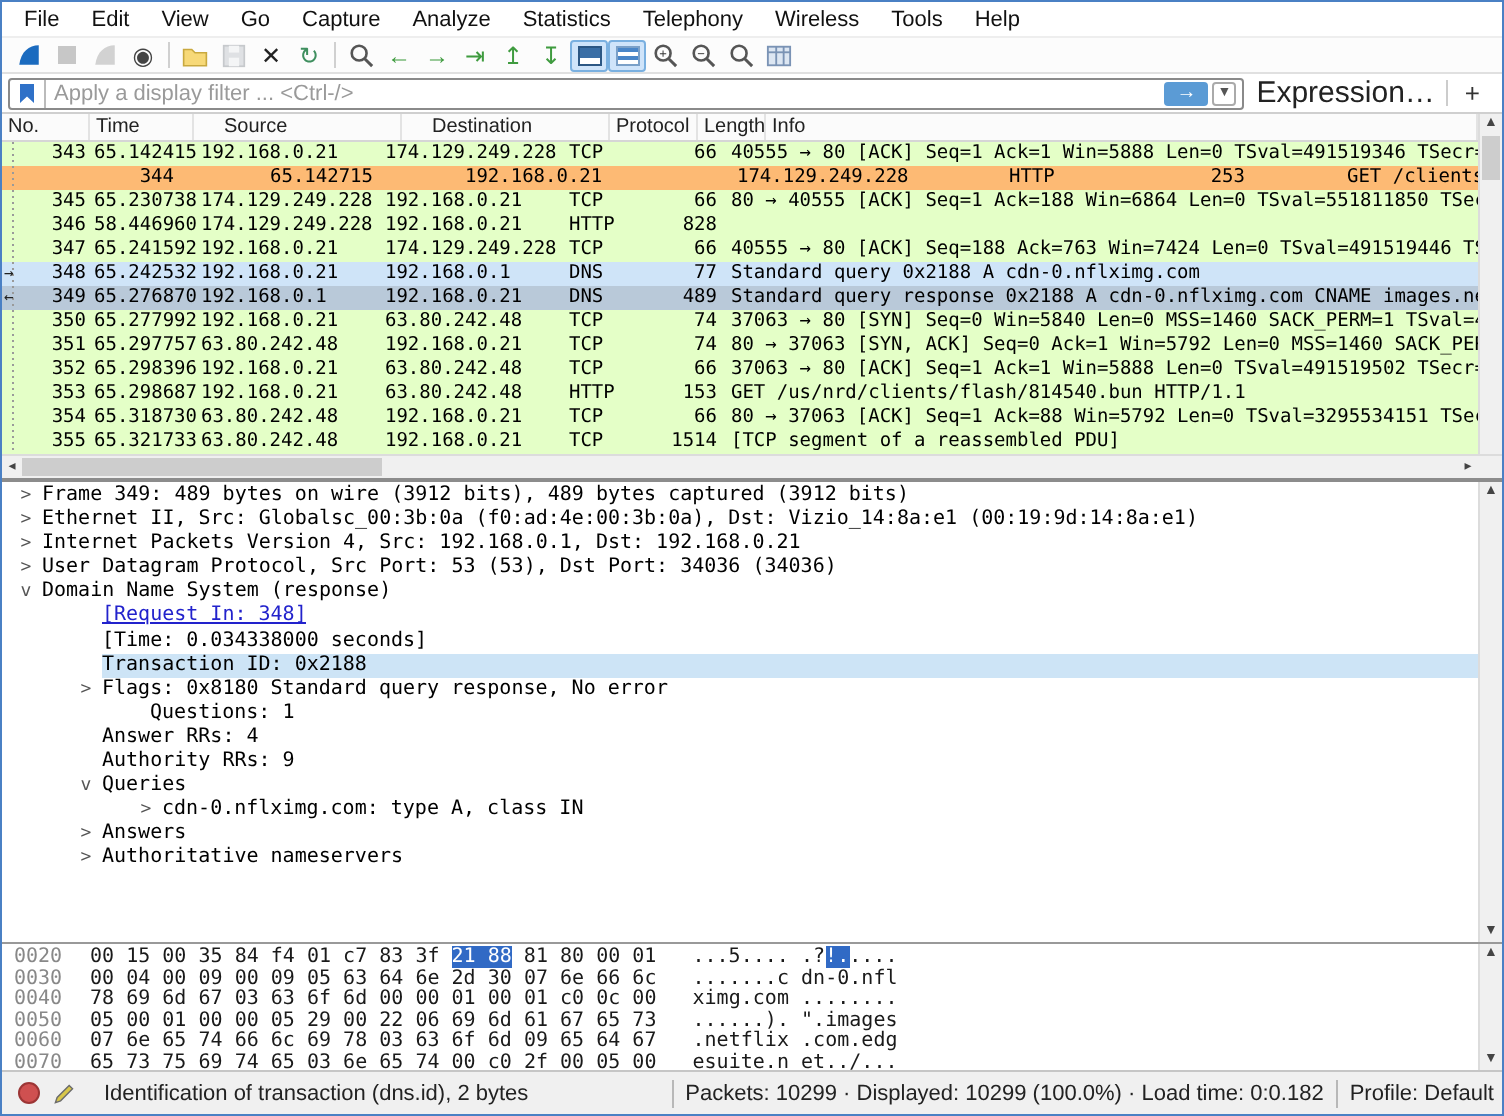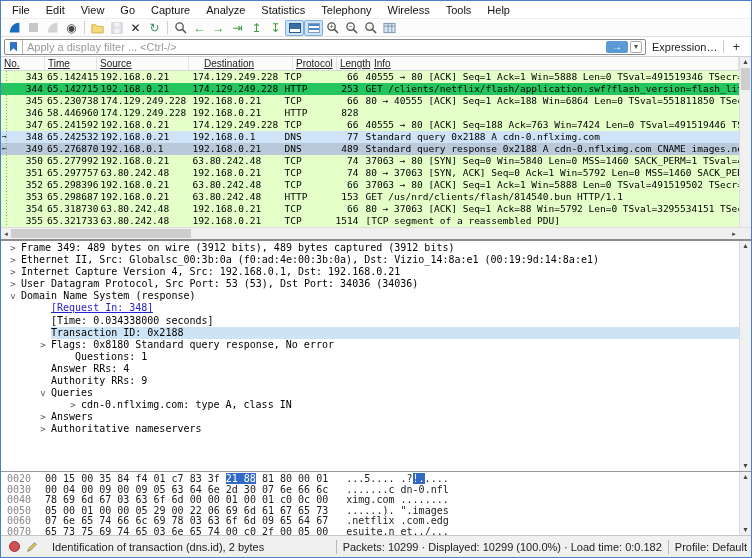--- a/index.html
+++ b/index.html
@@ -29,28 +29,28 @@
 
   
   .filterbar { height: 20px; display: flex; align-items: center; padding: 1px 3px; background: #fff; border-bottom: 1px solid #cfcfcf; flex: 0 0 auto; }
   .filterbox { flex: 1; height: 16px; border: 1px solid #8a8a8a; border-radius: 2px; display: flex; align-items: center; background: #fff; }
   .bookmark { width: 18px; height: 100%; border-right: 1px solid #bbb; display: flex; align-items: center; justify-content: center; }
   .bookmark i { display: block; width: 7px; height: 10px; background: #2f71c8; clip-path: polygon(0 0,100% 0,100% 100%,50% 68%,0 100%); }
   .filterinput { flex: 1; border: none; outline: none; font-size: 11px; color: #333; padding: 0 4px; font-family: "Liberation Sans", sans-serif; }
   .filterinput::placeholder { color: #9a9a9a; }
   .applybtn { width: 22px; height: 12px; background: #5b9bd5; border-radius: 2px; color: #fff; font-size: 10px; line-height: 12px; text-align: center; margin-right: 2px; }
   .applycaret { width: 12px; height: 12px; border: 1px solid #aaa; border-radius: 2px; font-size: 7px; color: #555; text-align: center; line-height: 10px; margin-right: 3px; }
-  .exprlabel { font-size: 11px; color: #222; padding: 0 6px; }
+  .exprlabel { font-size: 15px; color: #222; padding: 0 6px; }
   .fsep { width: 1px; height: 13px; background: #ccc; }
   .plusbtn { font-size: 13px; color: #333; padding: 0 8px; }
 
   
   .plist { flex: 0 0 auto; position: relative; }
   .phead { height: 14px; display: flex; font-size: 10px; color: #222; background: #fbfbfb; border-bottom: 1px solid #d6d6d6; padding-right: 12px; }
-  .phc { border-right: 1px solid #e3e3e3; padding: 1px 0 0 3px; overflow: hidden; white-space: nowrap; text-decoration: underline; }
+  .phc { border-right: 1px solid #e3e3e3; padding: 1px 0 0 3px; overflow: hidden; white-space: nowrap; }
   .prows { height: 156px; overflow: hidden; background: #fff; padding-right: 12px; }
   .prow { height: 12px; display: flex; font-family: "DejaVu Sans Mono", monospace; font-size: 9.5px; line-height: 12px; white-space: nowrap; color: #000; }
   .c-gut { flex: 0 0 12px; position: relative; background-image: repeating-linear-gradient(to bottom,#9a9a9a 0 1px, transparent 1px 3px); background-size: 1px 100%; background-position: 5px 0; background-repeat: no-repeat; }
   .c-gut .mk { position: absolute; left: 1px; top: 0; font-size: 8px; line-height: 12px; color: #222; }
   .c-no   { flex: 0 0 32px; text-align: right; padding-right: 2px; }
   .c-time { flex: 0 0 52px; padding-left: 2px; }
   .c-src  { flex: 0 0 92px; padding-left: 2px; }
   .c-dst  { flex: 0 0 92px; padding-left: 2px; }
   .c-pro  { flex: 0 0 44px; padding-left: 2px; }
   .c-len  { flex: 0 0 34px; text-align: right; padding-right: 2px; }
@@ -216,38 +216,38 @@
     </div>
     <span class="exprlabel">Expression…</span>
     <span class="fsep"></span>
     <span class="plusbtn">+</span>
   </div>
 
   <div class="plist">
     <div class="phead" id="phead">
         <span class="phc" style="flex: 0 0 44px;">No.</span>
         <span class="phc" style="flex: 0 0 52px;">Time</span>
-        <span class="phc" style="flex: 0 0 92px;">Source</span>
+        <span class="phc" style="flex: 0 0 92px; margin-left: 12px;">Source</span>
         <span class="phc" style="flex: 0 0 92px; margin-left: 12px;">Destination</span>
         <span class="phc" style="flex: 0 0 44px;">Protocol</span>
         <span class="phc" style="flex: 0 0 34px;">Length</span>
         <span class="phc" style="flex: 1 1 0%;">Info</span>
       </div>
     <div class="prows" id="prows">
         <div class="prow" style="background: rgb(228, 255, 199);">
           <span class="c-gut"></span>
           <span class="c-no">343</span>
           <span class="c-time">65.142415</span>
           <span class="c-src">192.168.0.21</span>
           <span class="c-dst">174.129.249.228</span>
           <span class="c-pro">TCP</span>
           <span class="c-len">66</span>
           <span class="c-info">40555 → 80 [ACK] Seq=1 Ack=1 Win=5888 Len=0 TSval=491519346 TSecr=551811827</span>
         </div>
-        <div class="prow" style="background: #22c55e;">
+        <div class="prow" style="background: #fdba74; gap: 44px;">
           <span class="c-gut"></span>
           <span class="c-no">344</span>
           <span class="c-time">65.142715</span>
           <span class="c-src">192.168.0.21</span>
           <span class="c-dst">174.129.249.228</span>
           <span class="c-pro">HTTP</span>
           <span class="c-len">253</span>
           <span class="c-info">GET /clients/netflix/flash/application.swf?flash_version=flash_lite_2.1&amp;v=1.5&amp;nr</span>
         </div>
         <div class="prow" style="background: rgb(228, 255, 199);">
@@ -380,21 +380,21 @@
         <div class="dline" style="padding-left: 4px;">
           <span class="dexp">&gt;</span>
           <span class="dtext">Frame 349: 489 bytes on wire (3912 bits), 489 bytes captured (3912 bits)</span>
         </div>
         <div class="dline" style="padding-left: 4px;">
           <span class="dexp">&gt;</span>
           <span class="dtext">Ethernet II, Src: Globalsc_00:3b:0a (f0:ad:4e:00:3b:0a), Dst: Vizio_14:8a:e1 (00:19:9d:14:8a:e1)</span>
         </div>
         <div class="dline" style="padding-left: 4px;">
           <span class="dexp">&gt;</span>
-          <span class="dtext">Internet Capture Version 4, Src: 192.168.0.1, Dst: 192.168.0.21</span>
+          <span class="dtext">Internet Packets Version 4, Src: 192.168.0.1, Dst: 192.168.0.21</span>
         </div>
         <div class="dline" style="padding-left: 4px;">
           <span class="dexp">&gt;</span>
           <span class="dtext">User Datagram Protocol, Src Port: 53 (53), Dst Port: 34036 (34036)</span>
         </div>
         <div class="dline" style="padding-left: 4px;">
           <span class="dexp">v</span>
           <span class="dtext">Domain Name System (response)</span>
         </div>
         <div class="dline link" style="padding-left: 34px;">

